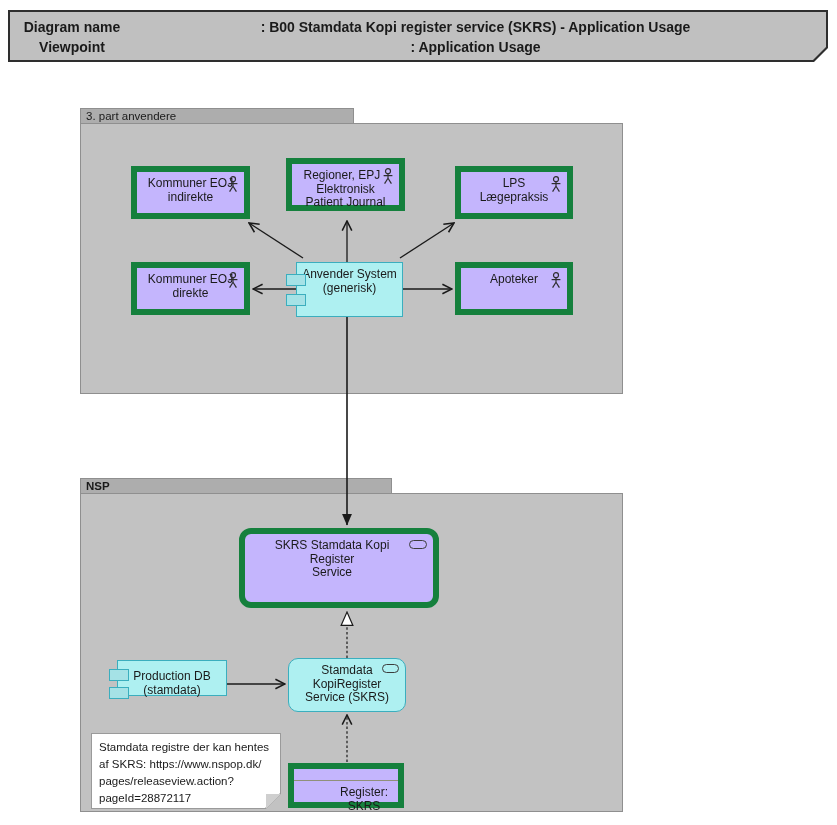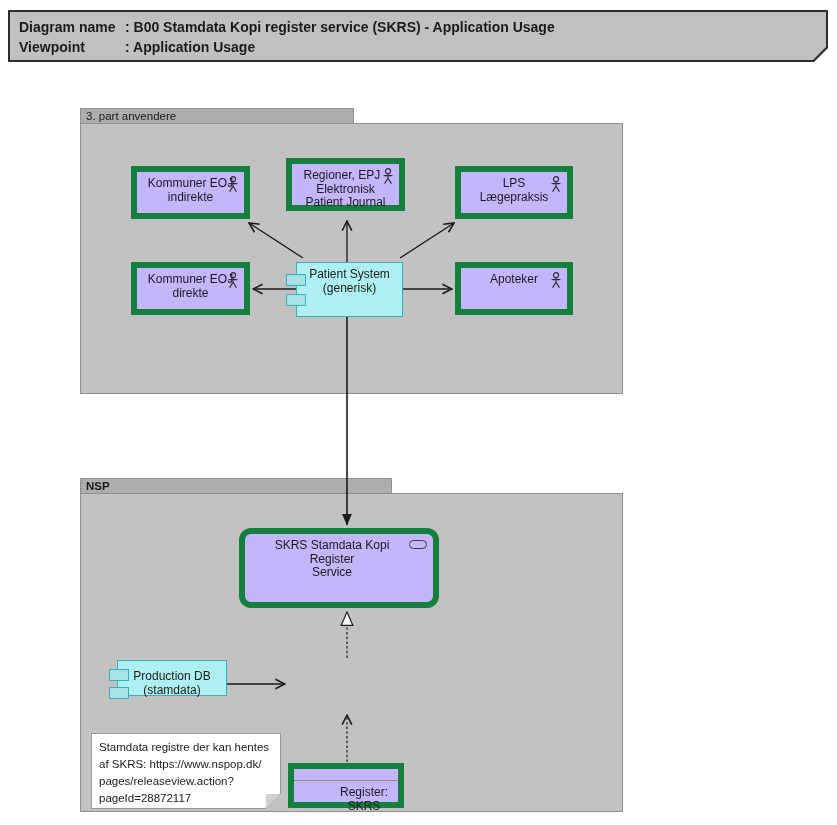--- a/index.html
+++ b/index.html
@@ -10,21 +10,21 @@
   
   .title-outer{
     position:absolute;left:8px;top:10px;width:820px;height:52px;background:#2e2e2e;
     clip-path:polygon(0 0,100% 0,100% calc(100% - 14px),calc(100% - 14px) 100%,0 100%);
   }
   .title-inner{
     position:absolute;inset:2px;background:#c0c0c0;
     clip-path:polygon(0 0,100% 0,100% calc(100% - 13px),calc(100% - 13px) 100%,0 100%);
     padding:5px 0 0 9px;box-sizing:border-box;
   }
-  .title-row{display:grid;grid-template-columns:106px auto;font-weight:bold;font-size:14px;line-height:20px;}
+  .title-row{display:grid;grid-template-columns:106px auto;font-weight:bold;font-size:14px;line-height:20px;text-align:center;}
   
   .group-tab{
     position:absolute;background:#adadad;border:1px solid #8f8f8f;box-sizing:border-box;
     font-size:11.5px;line-height:13px;padding:1px 0 0 5px;z-index:2;
   }
   .group-body{
     position:absolute;background:#c2c2c2;border:1px solid #8f8f8f;box-sizing:border-box;z-index:1;
   }
   
   .node{
@@ -170,21 +170,21 @@
         <line x1="6" y1="10.2" x2="9.4" y2="15.6"></line>
       </svg>
     </span>
     <span class="lbl">Kommuner EOJ
 direkte</span>
   </div>
 
   <div class="node cyan pad-top" style="left:296px;top:262px;width:107px;height:55px;">
     <span class="ctab" style="left:-11px;top:11px;"></span>
     <span class="ctab" style="left:-11px;top:31px;"></span>
-    <span class="lbl">Patient System
+    <span class="lbl">Anvender System
 (generisk)</span>
   </div>
 
   <div class="node yellow pad-top" style="left:455px;top:262px;width:118px;height:53px;">
     <span class="actor-ic">
       <svg width="12" height="17" viewBox="0 0 12 17" fill="none" stroke="#2e2e2e" stroke-width="1.2">
         <circle cx="6" cy="3.2" r="2.5"></circle>
           <line x1="6" y1="5.7" x2="6" y2="10.2"></line>
         <line x1="1.6" y1="7.6" x2="10.4" y2="7.6"></line>
           <line x1="6" y1="10.2" x2="2.6" y2="15.6"></line>
@@ -200,20 +200,26 @@
 Service</span>
   </div>
 
   <div class="node cyan" style="left:117px;top:660px;width:110px;height:36px;padding-top:9px;">
     <span class="ctab" style="left:-9px;top:8px;"></span>
     <span class="ctab" style="left:-9px;top:26px;"></span>
     <span class="lbl">Production DB
 (stamdata)</span>
   </div>
 
+  <div class="node cyan rounded10 pad-top" style="left:288px;top:658px;width:118px;height:54px;">
+    <span class="pill-ic" style="width:17px;height:9px;top:5px;right:6px;"></span>
+    <span class="lbl">Stamdata
+KopiRegister
+Service (SKRS)</span>
+  </div>
 
   <div class="node yellow" style="left:288px;top:763px;width:116px;height:45px;">
     <div class="obj-bar"></div>
     <span class="lbl" style="padding-top:5px;padding-left:36px;">Register: SKRS</span>
   </div>
 
   <div class="note-outer">
     <div class="note-inner">Stamdata registre der kan hentes
 af SKRS: https://www.nspop.dk/
 pages/releaseview.action?

